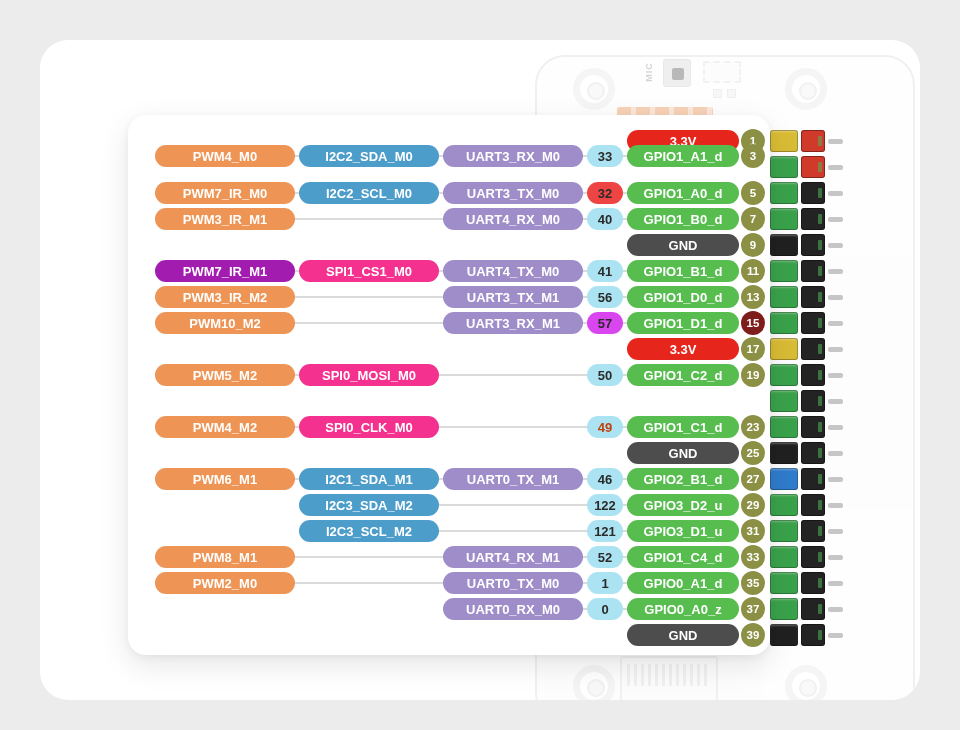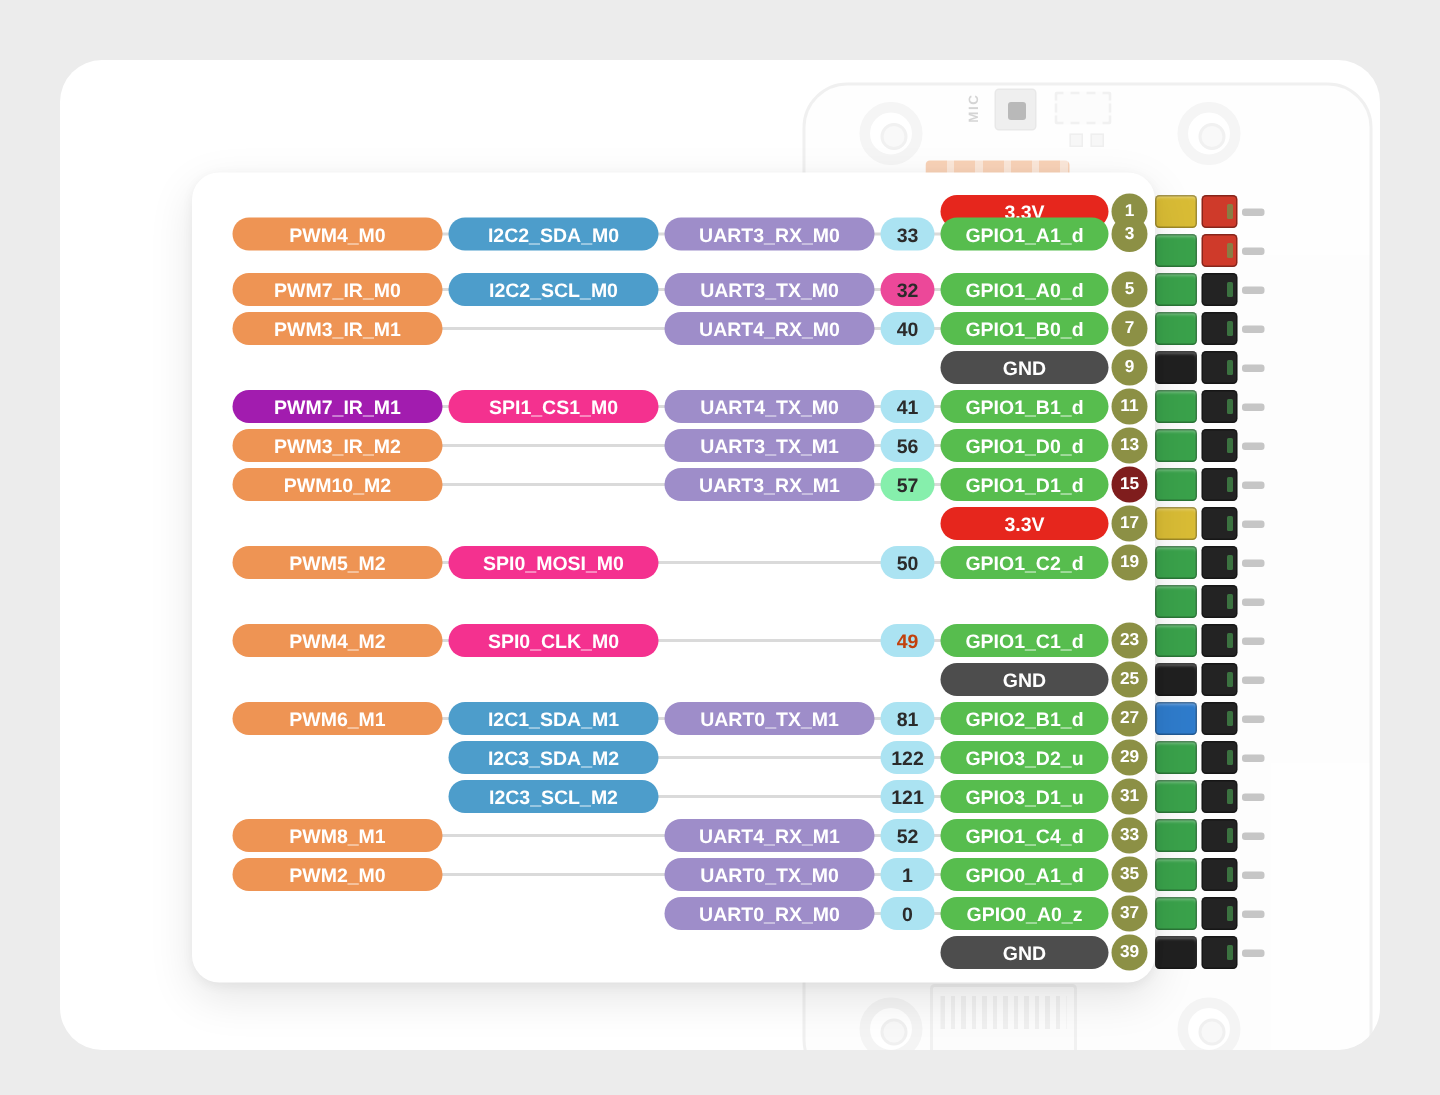--- a/index.html
+++ b/index.html
@@ -191,21 +191,21 @@
         <div class="pill col-uart" style="background: rgb(158, 141, 201);">UART3_RX_M0</div>
         <div class="pill col-num" style="background: rgb(171, 227, 242); color: rgb(43, 43, 43);">33</div>
         <div class="pill col-gpio" style="background: rgb(87, 189, 78);">GPIO1_A1_d</div>
         <div class="pill col-pin" style="background: rgb(140, 144, 69);">3</div>
       </div>
       <div class="prow" style="top: 65px;">
         <div class="line" style="left: 34px; width: 486px; background: rgb(218, 218, 218);"></div>
         <div class="pill col-pwm" style="background: rgb(238, 148, 84);">PWM7_IR_M0</div>
         <div class="pill col-bus" style="background: rgb(77, 157, 203);">I2C2_SCL_M0</div>
         <div class="pill col-uart" style="background: rgb(158, 141, 201);">UART3_TX_M0</div>
-        <div class="pill col-num" style="background: #ec4899; color: rgb(43, 43, 43);">32</div>
+        <div class="pill col-num" style="background: #ef4444; color: rgb(43, 43, 43);">32</div>
         <div class="pill col-gpio" style="background: rgb(87, 189, 78);">GPIO1_A0_d</div>
         <div class="pill col-pin" style="background: rgb(140, 144, 69);">5</div>
       </div>
       <div class="prow" style="top: 91px;">
         <div class="line" style="left: 34px; width: 486px; background: rgb(218, 218, 218);"></div>
         <div class="pill col-pwm" style="background: rgb(238, 148, 84);">PWM3_IR_M1</div>
         <div class="pill col-uart" style="background: rgb(158, 141, 201);">UART4_RX_M0</div>
         <div class="pill col-num" style="background: rgb(171, 227, 242); color: rgb(43, 43, 43);">40</div>
         <div class="pill col-gpio" style="background: rgb(87, 189, 78);">GPIO1_B0_d</div>
         <div class="pill col-pin" style="background: rgb(140, 144, 69);">7</div>
@@ -228,21 +228,21 @@
         <div class="pill col-pwm" style="background: rgb(238, 148, 84);">PWM3_IR_M2</div>
         <div class="pill col-uart" style="background: rgb(158, 141, 201);">UART3_TX_M1</div>
         <div class="pill col-num" style="background: rgb(171, 227, 242); color: rgb(43, 43, 43);">56</div>
         <div class="pill col-gpio" style="background: rgb(87, 189, 78);">GPIO1_D0_d</div>
         <div class="pill col-pin" style="background: rgb(140, 144, 69);">13</div>
       </div>
       <div class="prow" style="top: 195px;">
         <div class="line" style="left: 34px; width: 486px; background: rgb(218, 218, 218);"></div>
         <div class="pill col-pwm" style="background: rgb(238, 148, 84);">PWM10_M2</div>
         <div class="pill col-uart" style="background: rgb(158, 141, 201);">UART3_RX_M1</div>
-        <div class="pill col-num" style="background: #86efac; color: rgb(43, 43, 43);">57</div>
+        <div class="pill col-num" style="background: #d946ef; color: rgb(43, 43, 43);">57</div>
         <div class="pill col-gpio" style="background: rgb(87, 189, 78);">GPIO1_D1_d</div>
         <div class="pill col-pin" style="background: #7f1d1d;">15</div>
       </div>
       <div class="prow" style="top: 221px;">
         <div class="pill col-gpio" style="background: rgb(230, 38, 29);">3.3V</div>
         <div class="pill col-pin" style="background: rgb(140, 144, 69);">17</div>
       </div>
       <div class="prow" style="top: 247px;">
         <div class="line" style="left: 34px; width: 486px; background: rgb(218, 218, 218);"></div>
         <div class="pill col-pwm" style="background: rgb(238, 148, 84);">PWM5_M2</div>
@@ -261,21 +261,21 @@
       </div>
       <div class="prow" style="top: 325px;">
         <div class="pill col-gpio" style="background: rgb(77, 77, 77);">GND</div>
         <div class="pill col-pin" style="background: rgb(140, 144, 69);">25</div>
       </div>
       <div class="prow" style="top: 351px;">
         <div class="line" style="left: 34px; width: 486px; background: rgb(218, 218, 218);"></div>
         <div class="pill col-pwm" style="background: rgb(238, 148, 84);">PWM6_M1</div>
         <div class="pill col-bus" style="background: rgb(77, 157, 203);">I2C1_SDA_M1</div>
         <div class="pill col-uart" style="background: rgb(158, 141, 201);">UART0_TX_M1</div>
-        <div class="pill col-num" style="background: rgb(171, 227, 242); color: rgb(43, 43, 43);">81</div>
+        <div class="pill col-num" style="background: rgb(171, 227, 242); color: rgb(43, 43, 43);">46</div>
         <div class="pill col-gpio" style="background: rgb(87, 189, 78);">GPIO2_B1_d</div>
         <div class="pill col-pin" style="background: rgb(140, 144, 69);">27</div>
       </div>
       <div class="prow" style="top: 377px;">
         <div class="line" style="left: 178px; width: 342px; background: rgb(218, 218, 218);"></div>
         <div class="pill col-bus" style="background: rgb(77, 157, 203);">I2C3_SDA_M2</div>
         <div class="pill col-num" style="background: rgb(171, 227, 242); color: rgb(43, 43, 43);">122</div>
         <div class="pill col-gpio" style="background: rgb(87, 189, 78);">GPIO3_D2_u</div>
         <div class="pill col-pin" style="background: rgb(140, 144, 69);">29</div>
       </div>

